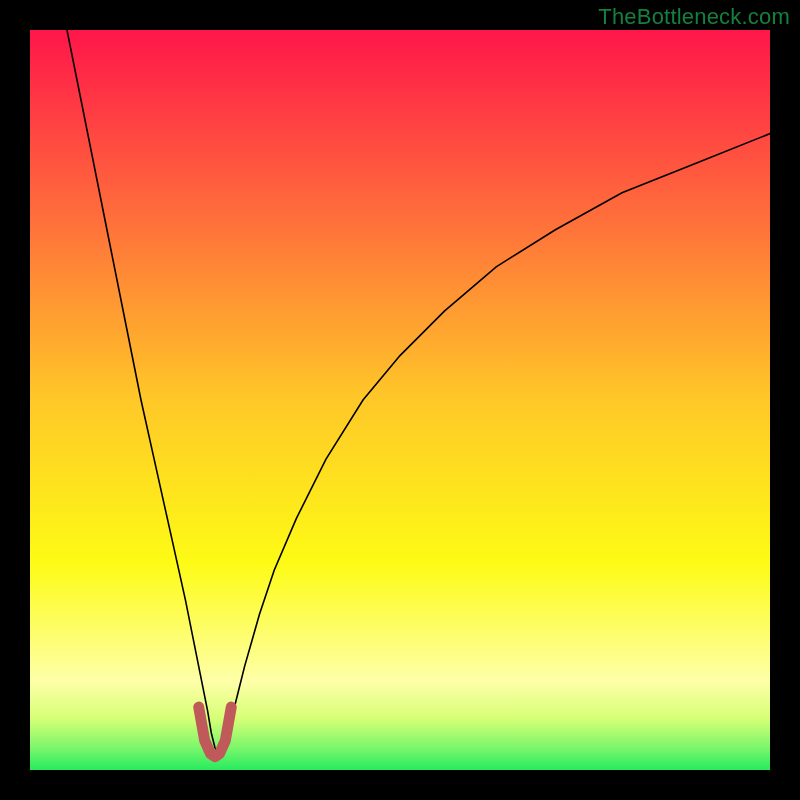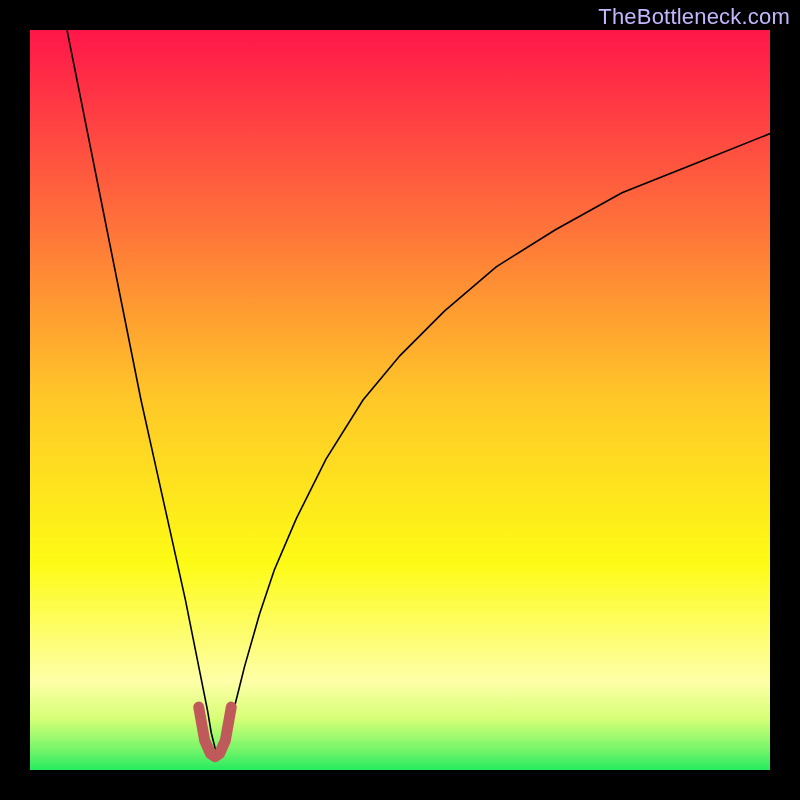--- a/index.html
+++ b/index.html
@@ -16,21 +16,21 @@
     left: 0;
     top: 0;
     width: 800px;
     height: 800px;
     background: #000;
   }
   .watermark {
     position: absolute;
     top: 4px;
     right: 10px;
-    color: #c4b5fd;
+    color: #15803d;
     font-size: 22px;
     font-weight: 400;
     letter-spacing: 0.2px;
   }
   .plot {
     position: absolute;
     left: 30px;
     top: 30px;
     width: 740px;
     height: 740px;

